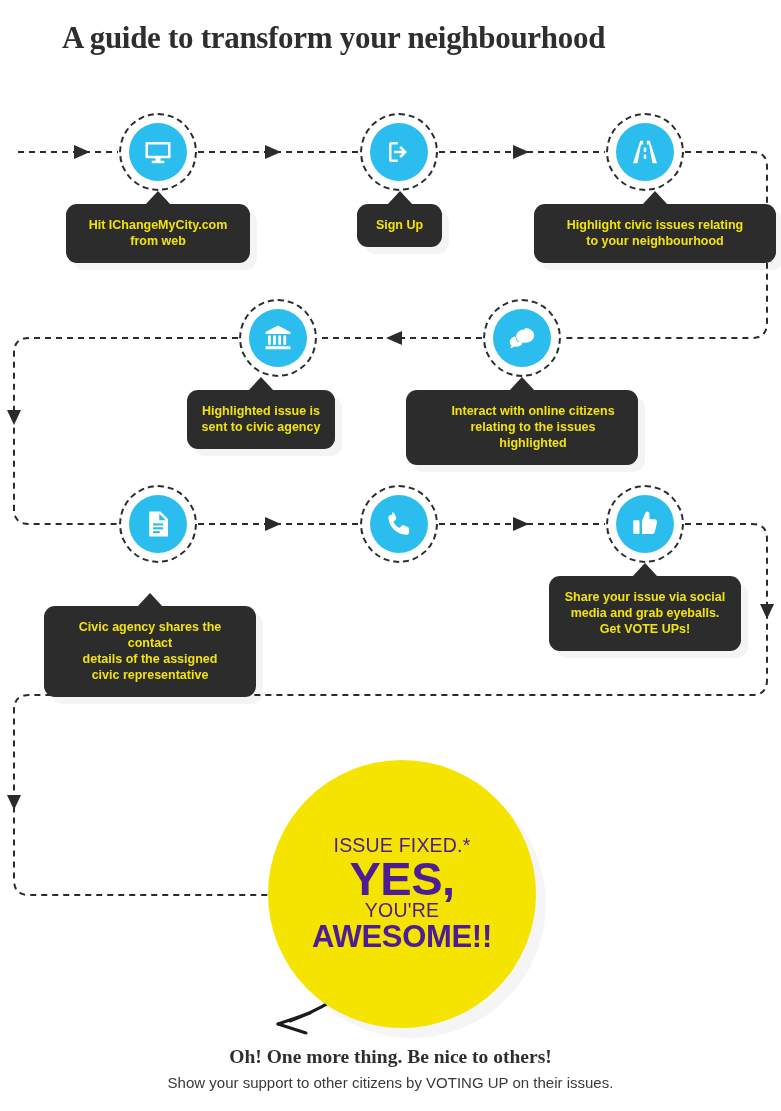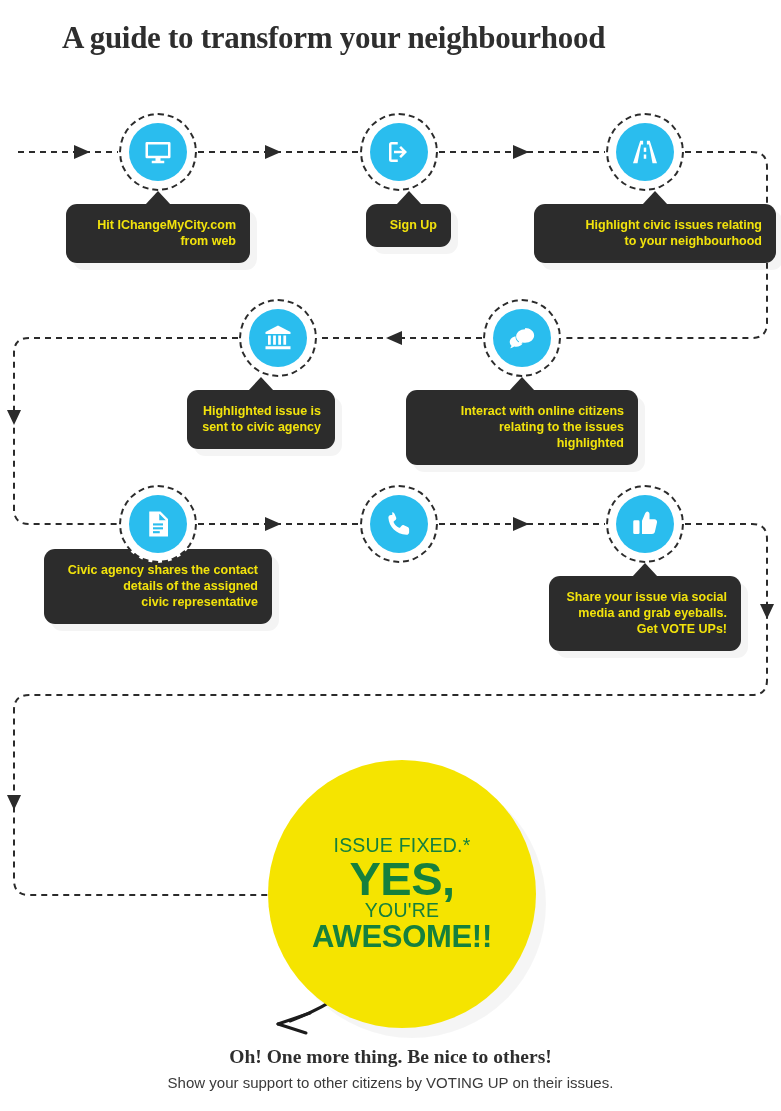--- a/index.html
+++ b/index.html
@@ -69,21 +69,21 @@
 
   
   .callout {
     position: absolute;
     background: #2c2c2c;
     border-radius: 11px;
     color: #f2e30c;
     font-size: 12.5px;
     font-weight: bold;
     line-height: 1.28;
-    text-align: right;
+    text-align: center;
     padding: 13px 14px 14px;
     z-index: 5;
     box-shadow: 7px 7px 0 0 rgba(0,0,0,0.045);
   }
   .callout .tip {
     position: absolute;
     top: -13px;
     left: 50%;
     margin-left: -13px;
     width: 0; height: 0;
@@ -104,21 +104,21 @@
   }
   .hero-text {
     position: absolute;
     left: 268px; top: 760px;
     width: 268px; height: 268px;
     z-index: 5;
     display: flex;
     flex-direction: column;
     align-items: center;
     justify-content: center;
-    color: #15803d;
+    color: #4c1d95;
     text-align: center;
     font-family: "Liberation Sans", sans-serif;
   }
   .hero-l1 { font-size: 19.5px; font-weight: normal; letter-spacing: 0.2px; line-height: 1.0; margin-bottom: 2px; }
   .hero-l2 { font-size: 47px; font-weight: bold; line-height: 0.95; letter-spacing: -0.5px; }
   .hero-l3 { font-size: 19.5px; font-weight: normal; line-height: 1.05; letter-spacing: 0.2px; margin-top: -2px; }
   .hero-l4 { font-size: 31px; font-weight: bold; line-height: 1.0; letter-spacing: -0.3px; margin-top: 1px; }
 
   
   .footer-title {
@@ -205,21 +205,21 @@
   </div>
 
   <div class="node" style="left:399px; top:152px;">
     <div class="disc">
       <svg width="30" height="30" viewBox="0 0 24 24" fill="#ffffff" aria-hidden="true">
         <path d="M11 4H6a2 2 0 0 0-2 2v12a2 2 0 0 0 2 2h5v-2H6V6h5V4z"></path>
         <path d="M13.6 7.2l-1.4 1.4 2.4 2.4H8v2h6.6l-2.4 2.4 1.4 1.4L18.4 12 13.6 7.2z"></path>
       </svg>
     </div>
   </div>
-  <div class="callout" style="left:366px; top:204px; width:85px;">
+  <div class="callout" style="left:357px; top:204px; width:85px;">
     <div class="tip"></div>
     <div>Sign Up</div>
   </div>
 
   <div class="node" style="left:645px; top:152px;">
     <div class="disc">
       <svg width="30" height="30" viewBox="0 0 24 24" fill="#ffffff" aria-hidden="true">
         <path d="M8.2 3h2.3v3H8.8L6 21H2.4L8.2 3z"></path>
         <path d="M15.8 3h-2.3v3h1.7L18 21h3.6L15.8 3z"></path>
         <rect x="11" y="8.5" width="2" height="3.4"></rect>
@@ -268,21 +268,21 @@
   <div class="node" style="left:158px; top:524px;">
     <div class="disc">
       <svg width="30" height="30" viewBox="0 0 24 24" fill="#ffffff" aria-hidden="true">
         <path d="M5 2h9l6 6v14H5V2zm8 1.8V9h5.2L13 3.8z"></path>
         <rect x="8" y="11.5" width="8" height="1.7" fill="#2abdee"></rect>
         <rect x="8" y="14.6" width="8" height="1.7" fill="#2abdee"></rect>
         <rect x="8" y="17.7" width="5.4" height="1.7" fill="#2abdee"></rect>
       </svg>
     </div>
   </div>
-  <div class="callout" style="left:44px; top:549px; width:228px;">
+  <div class="callout" style="left:44px; top:606px; width:212px;">
     <div class="tip"></div>
     <div>Civic agency shares the contact</div>
     <div>details of the assigned</div>
     <div>civic representative</div>
   </div>
 
   <div class="node" style="left:399px; top:524px;">
     <div class="disc">
       <svg width="30" height="30" viewBox="0 0 24 24" fill="#ffffff" aria-hidden="true">
         <path d="M6.6 2.6c.8 0 1.5.5 1.8 1.2l1.3 3c.3.7.1 1.5-.5 2l-1.3 1c-.2.2-.3.5-.2.8.8 2 2.4 3.6 4.4 4.4.3.1.6 0 .8-.2l1-1.3c.5-.6 1.3-.8 2-.5l3 1.3c.7.3 1.2 1 1.2 1.8v2.4c0 1.2-1 2.2-2.2 2.1C9.8 20 4 14.2 3.5 6.9c-.1-1.2.9-2.2 2.1-2.2h1z"></path>

